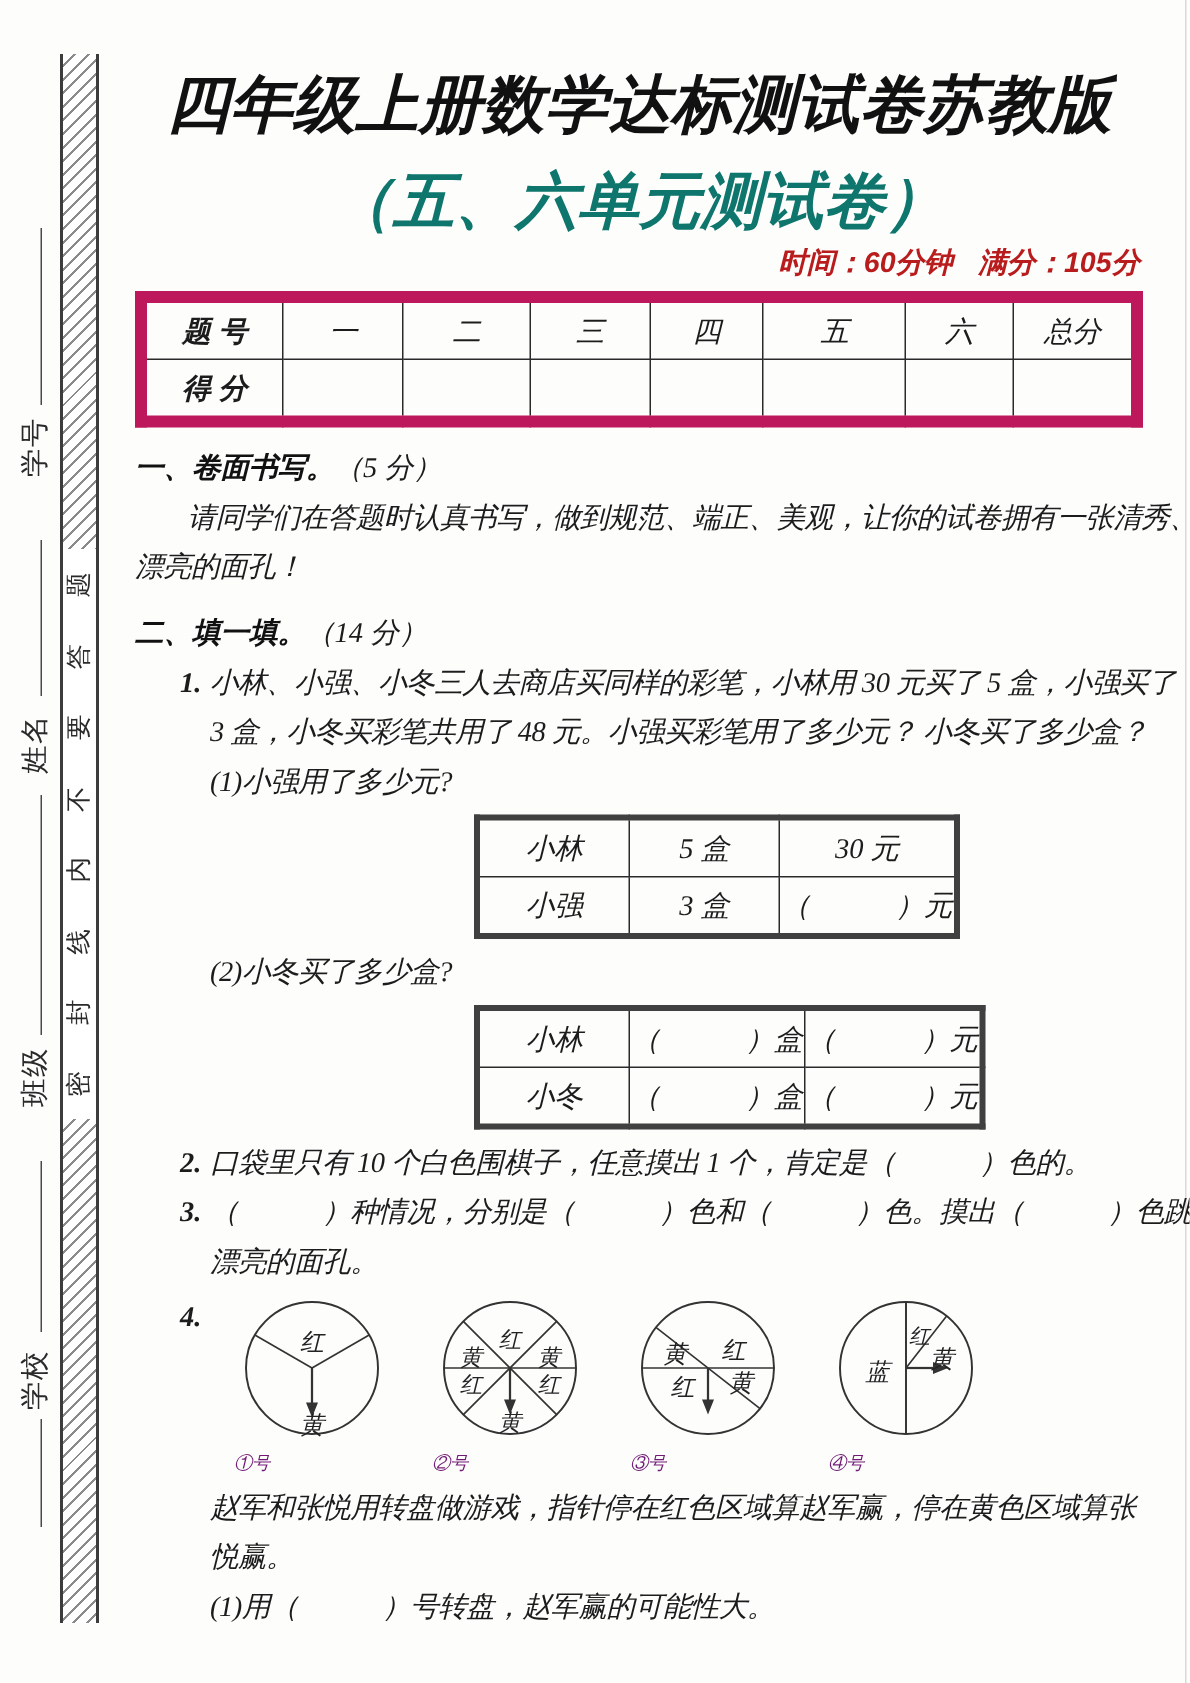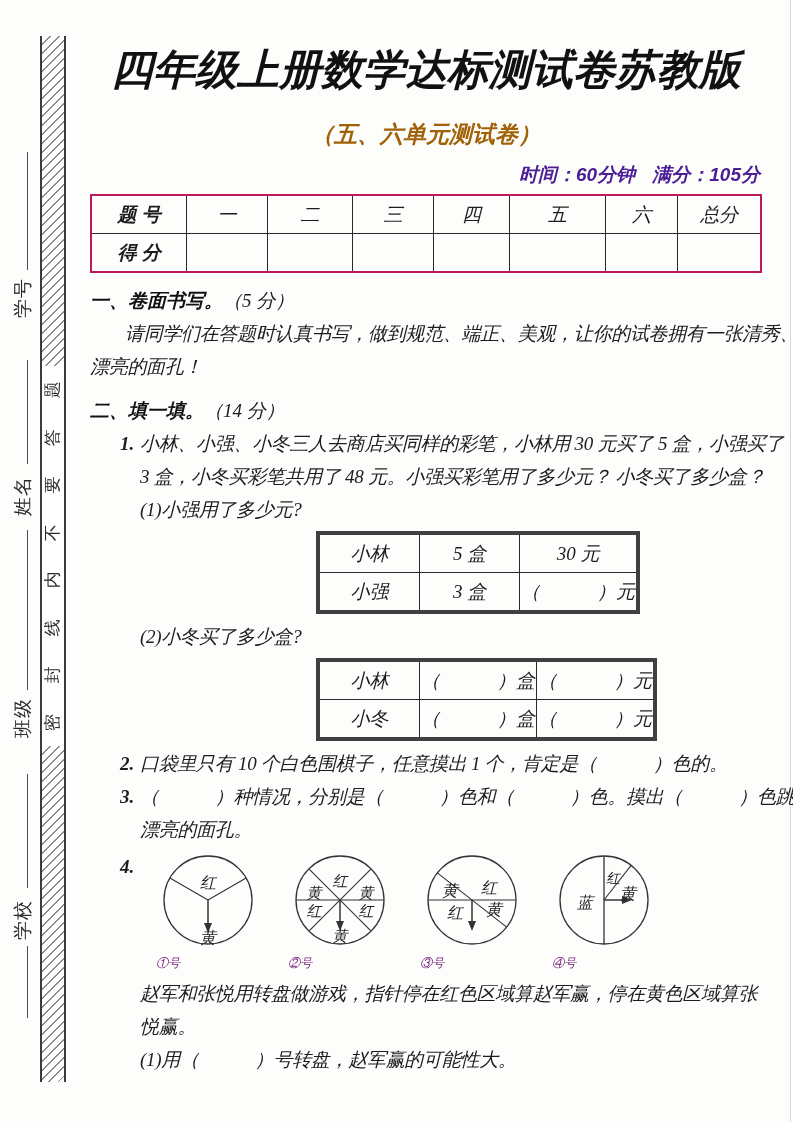--- a/index.html
+++ b/index.html
@@ -35,31 +35,31 @@
 
   
   main{position:absolute;left:90px;top:0;width:672px;font-style:italic;}
   h1{
     margin:44px 0 0;font-family:"Liberation Sans","DejaVu Sans",sans-serif;
     font-weight:700;font-size:42px;line-height:52px;text-align:center;color:#111;
     letter-spacing:0;white-space:nowrap;
   }
   h2{
     margin:16px 0 0;font-family:"Liberation Sans","DejaVu Sans",sans-serif;
-    font-weight:700;font-size:23px;line-height:44px;text-align:center;color:#a16207;
+    font-weight:700;font-size:41px;line-height:44px;text-align:center;color:#0f766e;
   }
   .info{
     margin:6px 2px 6px 0;text-align:right;
     font-family:"Liberation Sans","DejaVu Sans",sans-serif;
-    font-weight:700;font-size:19px;color:#4c1d95;
+    font-weight:700;font-size:19px;color:#b91c1c;
   }
   .info span{margin-left:12px;}
 
   table{border-collapse:collapse;}
-  .score-table{width:100%;border:2px solid #be185d;table-layout:fixed;padding-left:32px;}
+  .score-table{width:100%;border:8px solid #be185d;table-layout:fixed;padding-left:32px;}
   .score-table td{
     border:1px solid #2a2a2a;height:35px;text-align:center;
     font-size:19px;color:#1c1c1c;
   }
   .score-table td.hd{
     font-family:"Liberation Sans","DejaVu Sans",sans-serif;font-weight:700;
   }
 
   .sec-head{
     margin-top:11px;font-size:19px;line-height:33px;white-space:nowrap;

